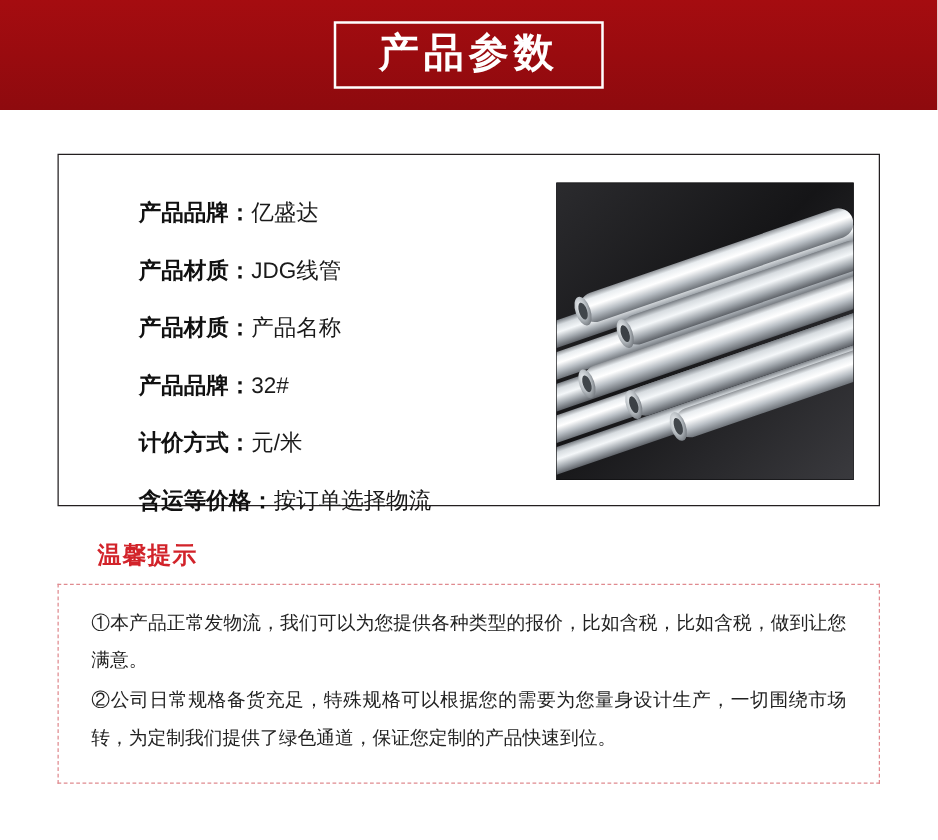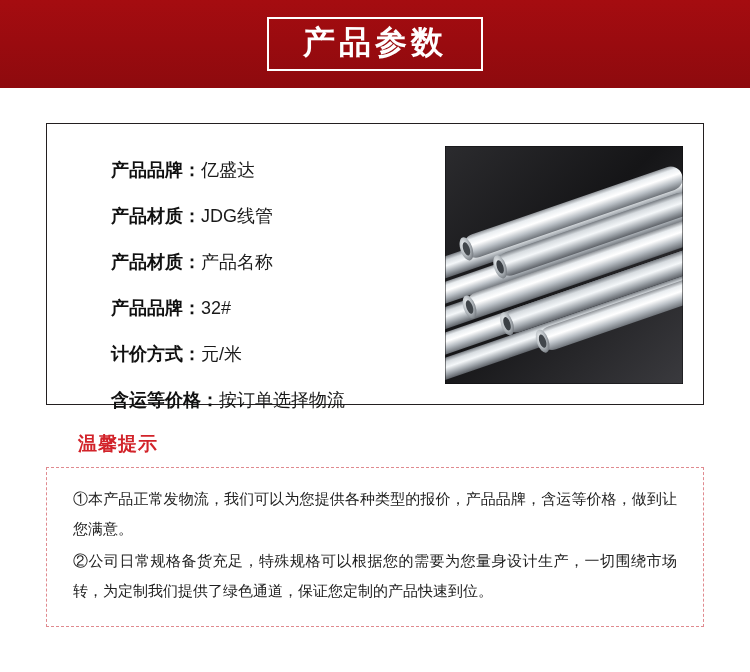--- a/index.html
+++ b/index.html
@@ -223,15 +223,15 @@
 
       <rect x="0" y="0" width="238" height="238" fill="none" stroke="#0d0d0f" stroke-width="1"></rect>
     </svg>
   </div>
 
 </div>
 
 <div class="tips-title">温馨提示</div>
 
 <div class="tips-box">
-  <div class="tips-item">①本产品正常发物流，我们可以为您提供各种类型的报价，产品品牌，含运等价格，做到让您满意。</div>
+  <div class="tips-item">①本产品正常发物流，我们可以为您提供各种类型的报价，比如含税，比如含税，做到让您满意。</div>
   <div class="tips-item">②公司日常规格备货充足，特殊规格可以根据您的需要为您量身设计生产，一切围绕市场转，为定制我们提供了绿色通道，保证您定制的产品快速到位。</div>
 </div>
 
 </body></html>

